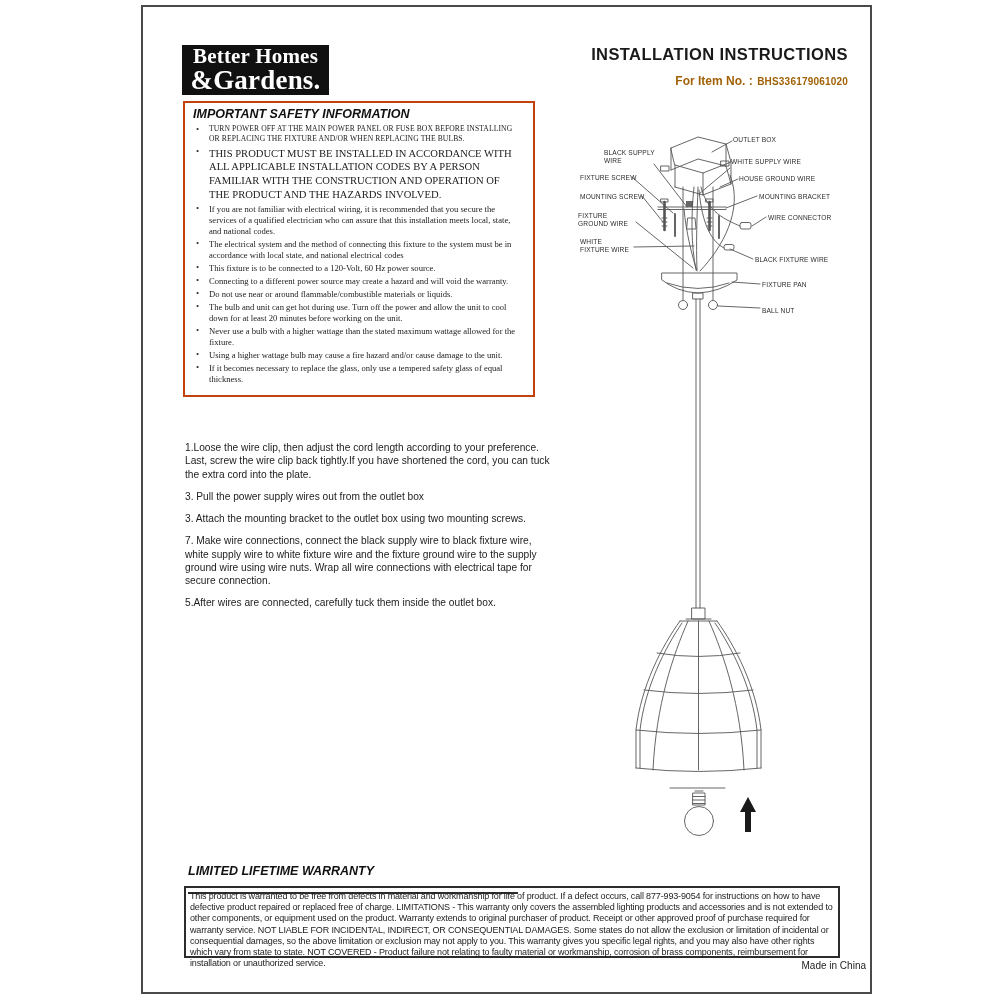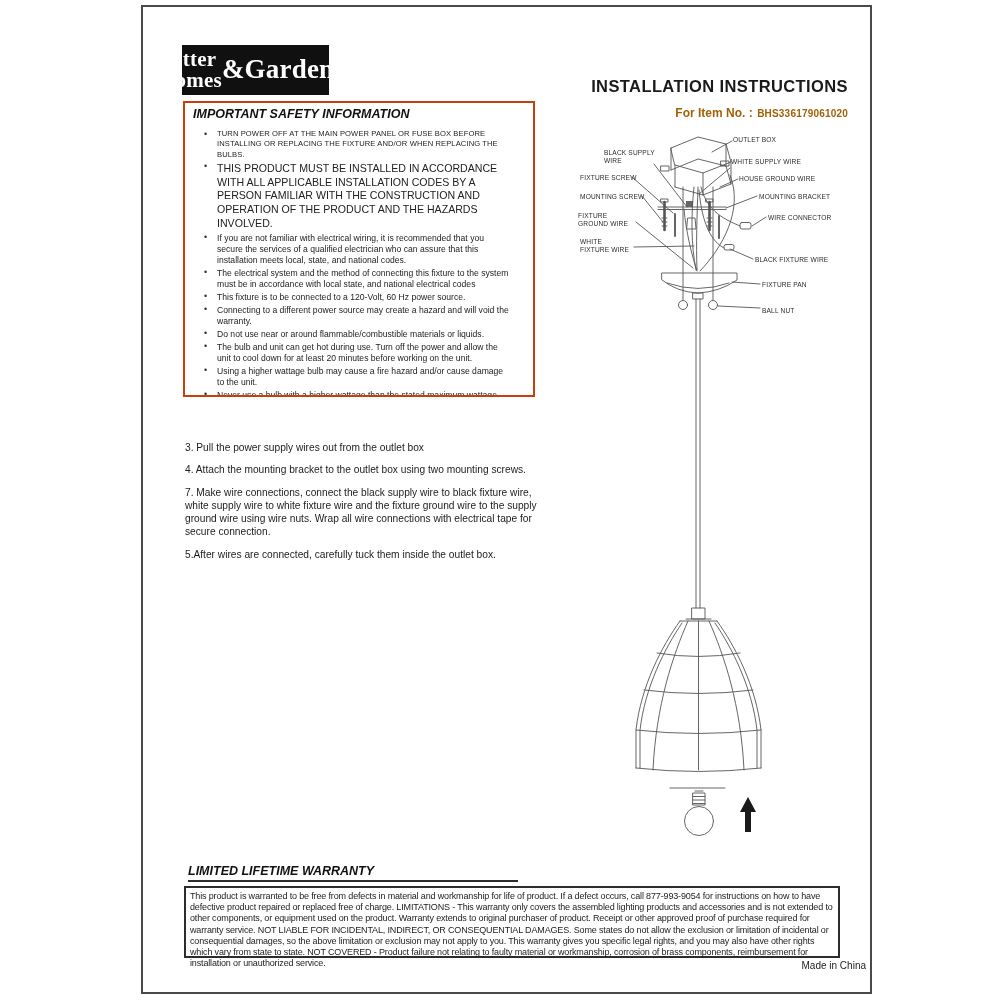--- a/index.html
+++ b/index.html
@@ -1,54 +1,54 @@
 <!DOCTYPE html>
 <html><head>
 <meta charset="utf-8">
 <style>
   html,body{margin:0;padding:0;background:#fff;}
   body{width:1000px;height:1000px;position:relative;font-family:"Liberation Sans",sans-serif;color:#222;}
   .page{position:absolute;left:141px;top:5px;width:727px;height:985px;border:2px solid #4a4a4a;background:#fff;}
 
   
   .logo{position:absolute;left:39px;top:38px;width:147px;height:50px;background:#101010;color:#fff;
-        display:flex;flex-direction:row;align-items:center;justify-content:center;
+        display:flex;flex-direction:column;align-items:center;justify-content:center;
         font-family:"Liberation Serif",serif;font-weight:bold;line-height:1.02;}
   .logo .l1{font-size:21px;letter-spacing:.2px;}
   .logo .l2{font-size:27px;letter-spacing:.2px;}
-  .hdr{position:absolute;right:22px;top:38px;text-align:right;margin-top:32px;}
+  .hdr{position:absolute;right:22px;top:38px;text-align:right;}
   .hdr .title{font-size:16.5px;font-weight:bold;letter-spacing:.4px;color:#1a1a1a;}
   .hdr .item{margin-top:7px;font-weight:bold;color:#a16207;}
   .hdr .item .lbl{font-size:12px;}
   .hdr .item .num{font-size:10px;letter-spacing:.2px;}
 
   
   .safety{position:absolute;left:40px;top:94px;width:352px;height:296px;border:2px solid #c2410c;
           padding:3px 13px 0 7px;box-sizing:border-box;overflow:hidden;}
   .safety h2{margin:1px 0 3px 1px;font-size:12.5px;font-style:italic;font-weight:bold;color:#111;}
-  .safety ul{margin:8px;padding:0;list-style:none;}
+  .safety ul{margin:0;padding:0;list-style:none;font-family:Liberation Serif, serif;}
   .safety li{position:relative;padding-left:17px;margin:2px 0;color:#222;}
   .safety li::before{content:"\2022";position:absolute;left:4px;top:-1px;font-size:9px;color:#333;}
   .s-b1{font-size:7.6px;line-height:1.35;letter-spacing:.1px;}
   .s-b2{font-size:10.6px;line-height:1.3;}
   .s-reg{font-size:8.6px;line-height:1.28;}
 
   
   .steps{position:absolute;left:42px;top:434px;width:372px;font-size:10.2px;line-height:1.3;color:#1c1c1c;}
   .steps p{margin:0 0 9px 0;}
 
   
   .diagram{position:absolute;left:431px;top:123px;width:285px;height:735px;}
   .diagram svg{position:absolute;left:0;top:0;}
   .dlabel{position:absolute;font-size:6.6px;line-height:1.25;letter-spacing:.15px;color:#2b2b2b;white-space:nowrap;}
   .dlabel.wrap{white-space:normal;}
 
   
   .wtitle{position:absolute;left:45px;top:857px;width:330px;font-size:12.5px;font-style:italic;font-weight:bold;
-          color:#111;border-bottom:2px solid #2c2c2c;padding-bottom:2px;}
+          color:#111;border-bottom:2px solid #2c2c2c;padding-bottom:14px;}
   .wbox{position:absolute;left:41px;top:879px;width:656px;height:72px;border:2px solid #2c2c2c;
         box-sizing:border-box;padding:3px 4px;font-size:9px;line-height:11.2px;letter-spacing:-.15px;color:#1c1c1c;}
   .made{position:absolute;right:4px;top:953px;font-size:10px;color:#222;}
 </style>
 </head>
 <body>
 
 <div class="page">
 
   <div class="logo">
@@ -67,30 +67,31 @@
     <h2>IMPORTANT SAFETY INFORMATION</h2>
     <ul>
       <li class="s-b1">TURN POWER OFF AT THE MAIN POWER PANEL OR FUSE BOX BEFORE INSTALLING OR REPLACING THE FIXTURE AND/OR WHEN REPLACING THE BULBS.</li>
       <li class="s-b2">THIS PRODUCT MUST BE INSTALLED IN ACCORDANCE WITH ALL APPLICABLE INSTALLATION CODES BY A PERSON FAMILIAR WITH THE CONSTRUCTION AND OPERATION OF THE PRODUCT AND THE HAZARDS INVOLVED.</li>
       <li class="s-reg">If you are not familiar with electrical wiring, it is recommended that you secure the services of a qualified electrician who can assure that this installation meets local, state, and national codes.</li>
       <li class="s-reg">The electrical system and the method of connecting this fixture to the system must be in accordance with local state, and national electrical codes</li>
       <li class="s-reg">This fixture is to be connected to a 120-Volt, 60 Hz power source.</li>
       <li class="s-reg">Connecting to a different power source may create a hazard and will void the warranty.</li>
       <li class="s-reg">Do not use near or around flammable/combustible materials or liquids.</li>
       <li class="s-reg">The bulb and unit can get hot during use. Turn off the power and allow the unit to cool down for at least 20 minutes before working on the unit.</li>
+      <li class="s-reg">Never use a bulb with a higher wattage than the stated maximum wattage allowed for the fixture.</li>
       <li class="s-reg">Using a higher wattage bulb may cause a fire hazard and/or cause damage to the unit.</li>
-      <li class="s-reg">Never use a bulb with a higher wattage than the stated maximum wattage allowed for the fixture.</li>
       <li class="s-reg">If it becomes necessary to replace the glass, only use a tempered safety glass of equal thickness.</li>
 
     </ul>
   </div>
 
   <div class="steps">
+    <p>1.Loose the wire clip, then adjust the cord length according to your preference. Last, screw the wire clip back tightly.If you have shortened the cord, you can tuck the extra cord into the plate.</p>
     <p>3. Pull the power supply wires out from the outlet box</p>
-    <p>4. Attach the mounting bracket to the outlet box using two mounting screws.</p>
+    <p>3. Attach the mounting bracket to the outlet box using two mounting screws.</p>
     <p>7. Make wire connections, connect the black supply wire to black fixture wire, white supply wire to white fixture wire and the fixture ground wire to the supply ground wire using wire nuts. Wrap all wire connections with electrical tape for secure connection.</p>
     <p>5.After wires are connected, carefully tuck them inside the outlet box.</p>
   </div>
 
   <div class="diagram">
     <svg width="285" height="735" viewBox="0 0 285 735" stroke="#555" stroke-width="0.9" fill="none" stroke-linecap="round" stroke-linejoin="round">
 
       <g>
         <path d="M97 18 L124 7 L152 14 L157 32 L129 43 L101 35 Z"></path>
         <path d="M97 40 L124 29 L152 36 L157 54 L129 65 L101 57"></path>

